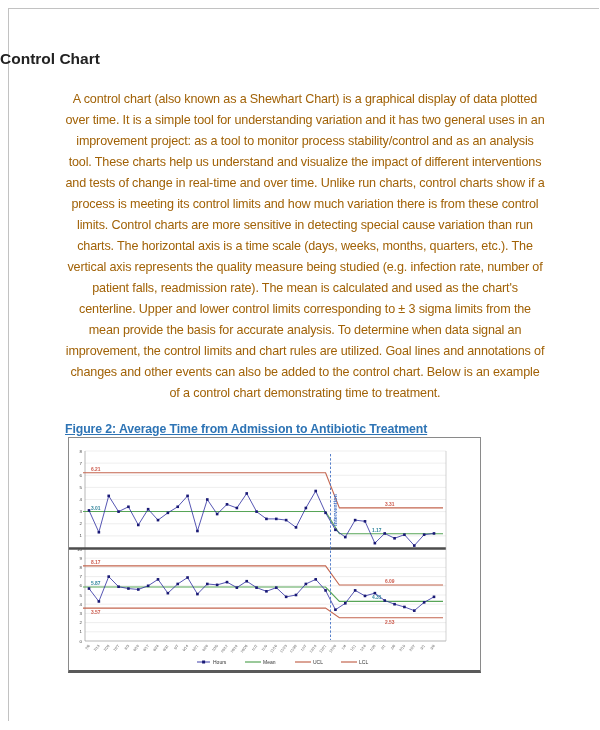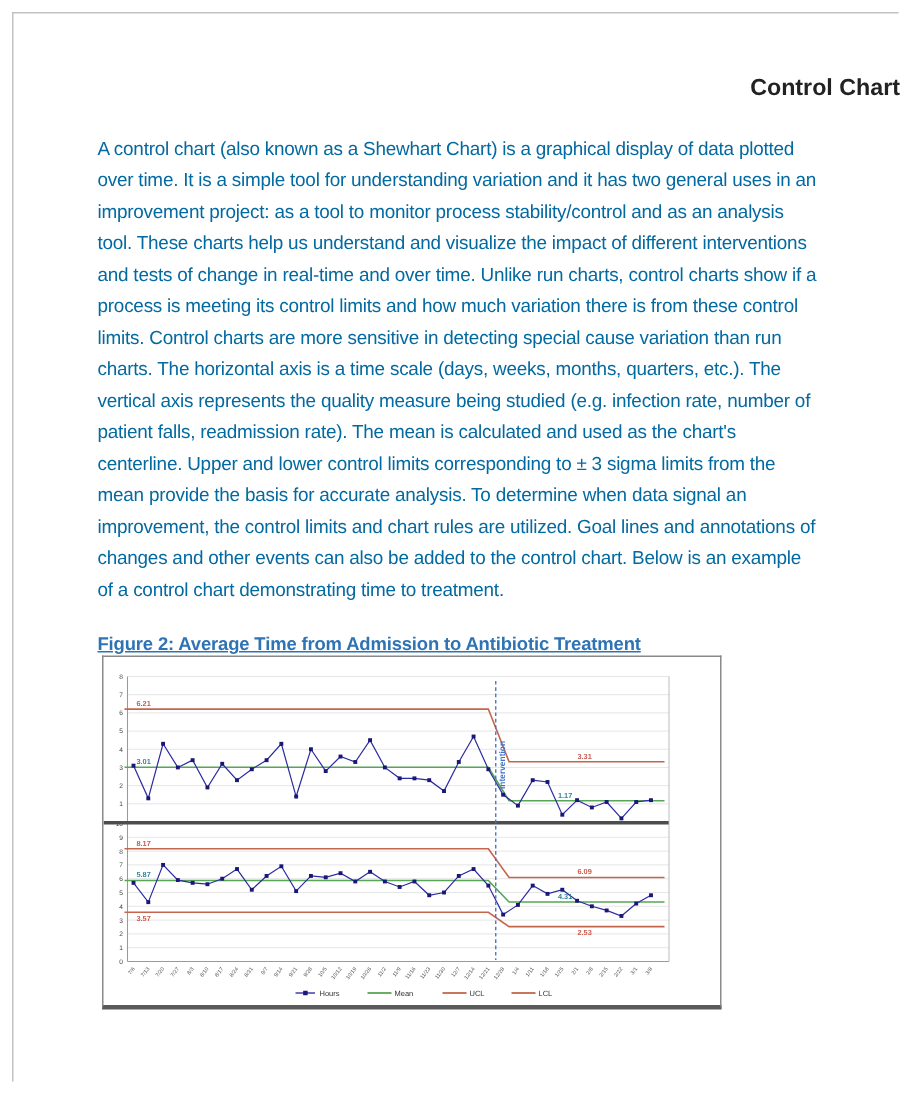--- a/index.html
+++ b/index.html
@@ -5,27 +5,27 @@
   html,body{margin:0;padding:0;}
   body{
     width:600px;height:730px;position:relative;background:#ffffff;
     font-family:"Liberation Sans",sans-serif;color:#2f2f2f;overflow:hidden;
   }
   .page-edge{
     position:absolute;left:8px;top:8px;width:590px;height:712px;
     border-left:1px solid #c2c2c2;border-top:1px solid #c2c2c2;
   }
   .page-title{
-    position:absolute;top:50px;left:0;width:600px;text-align:right;
+    position:absolute;top:50px;left:0;width:600px;text-align:left;
     font-size:15.5px;font-weight:bold;color:#222;margin:0;
   }
   .body-paragraph{
     position:absolute;top:89px;left:65px;width:480px;
-    font-size:12.6px;line-height:21px;letter-spacing:-0.15px;color:#0369a1;margin:0;
-    text-align:left;
+    font-size:12.6px;line-height:21px;letter-spacing:-0.15px;color:#a16207;margin:0;
+    text-align:center;
   }
   .figure-caption{
     position:absolute;top:422px;left:65px;
     font-size:12.3px;font-weight:bold;color:#2e74b5;text-decoration:underline;
     letter-spacing:-0.1px;cursor:pointer;
   }
   .chart-box{
     position:absolute;top:437px;left:68px;width:413px;height:236px;
     border:1px solid #8a8a8a;border-bottom:3px solid #5a5a5a;background:#fff;
     box-sizing:border-box;

